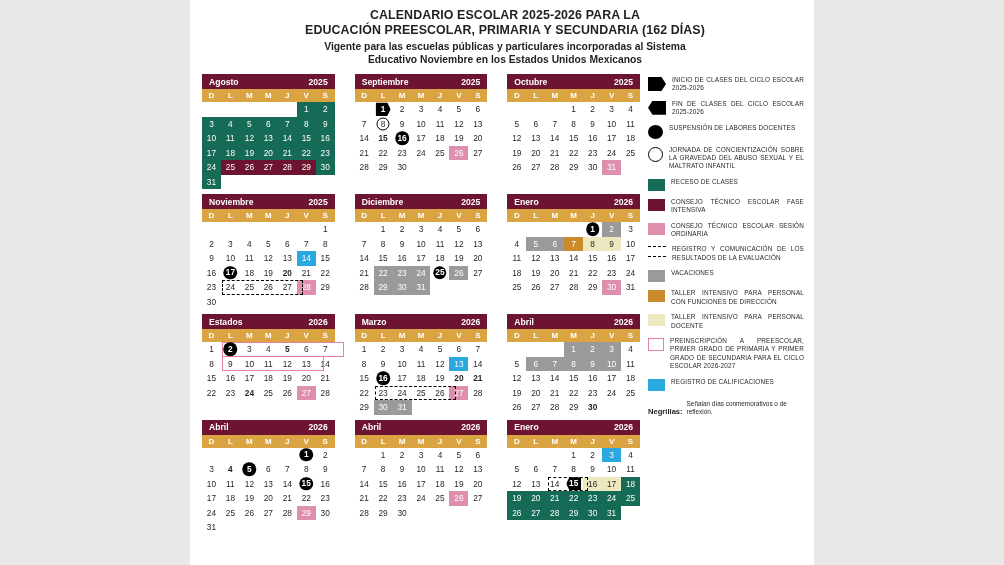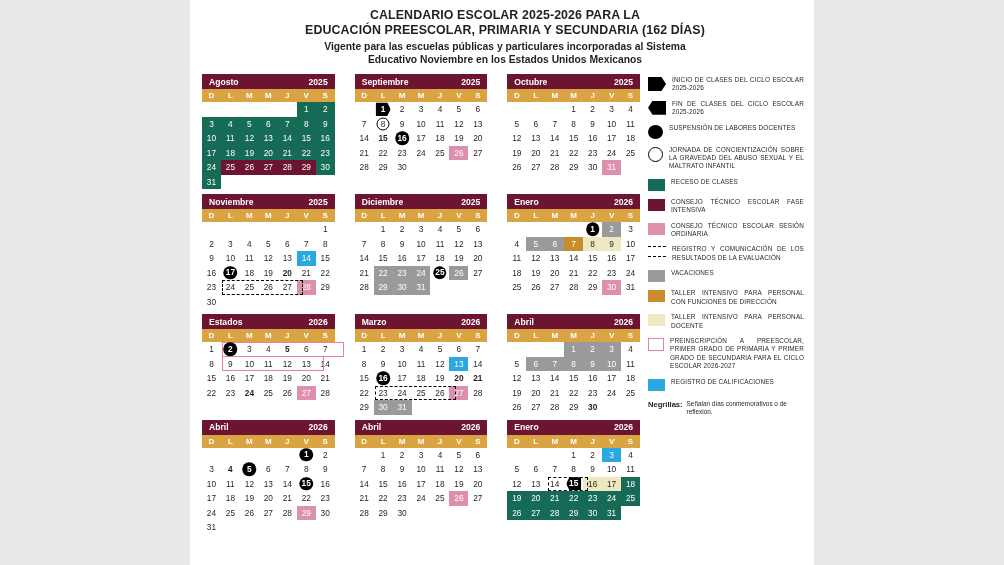--- a/index.html
+++ b/index.html
@@ -133,21 +133,21 @@
   .sw-dash {
     width: 18px; height: 11px; border-top: 1.6px dashed #000000;
     border-bottom: 1.6px dashed #000000;
   }
   .sw-preins { width: 16px; height: 13px; border: 1.3px solid #e87fa4; background:#fff; }
   .lg-text {
     font-size: 6.4px; color: #231f20; line-height: 8.4px;
     text-transform: uppercase; letter-spacing: 0.15px;
     text-align: justify;
   }
-  .negrillas-row { display: flex; align-items: flex-start; gap: 4px; margin-top: 9px; }
+  .negrillas-row { display: flex; align-items: flex-end; gap: 4px; margin-top: 9px; }
   .negrillas-lbl { font-size: 7.6px; font-weight: 700; color: #231f20; white-space: nowrap; }
   .negrillas-txt { font-size: 6.4px; color: #231f20; line-height: 8.4px; }
 </style>
 </head>
 <body>
 
 <div id="page">
   <div id="sheet">
 
     <div class="title-block">

